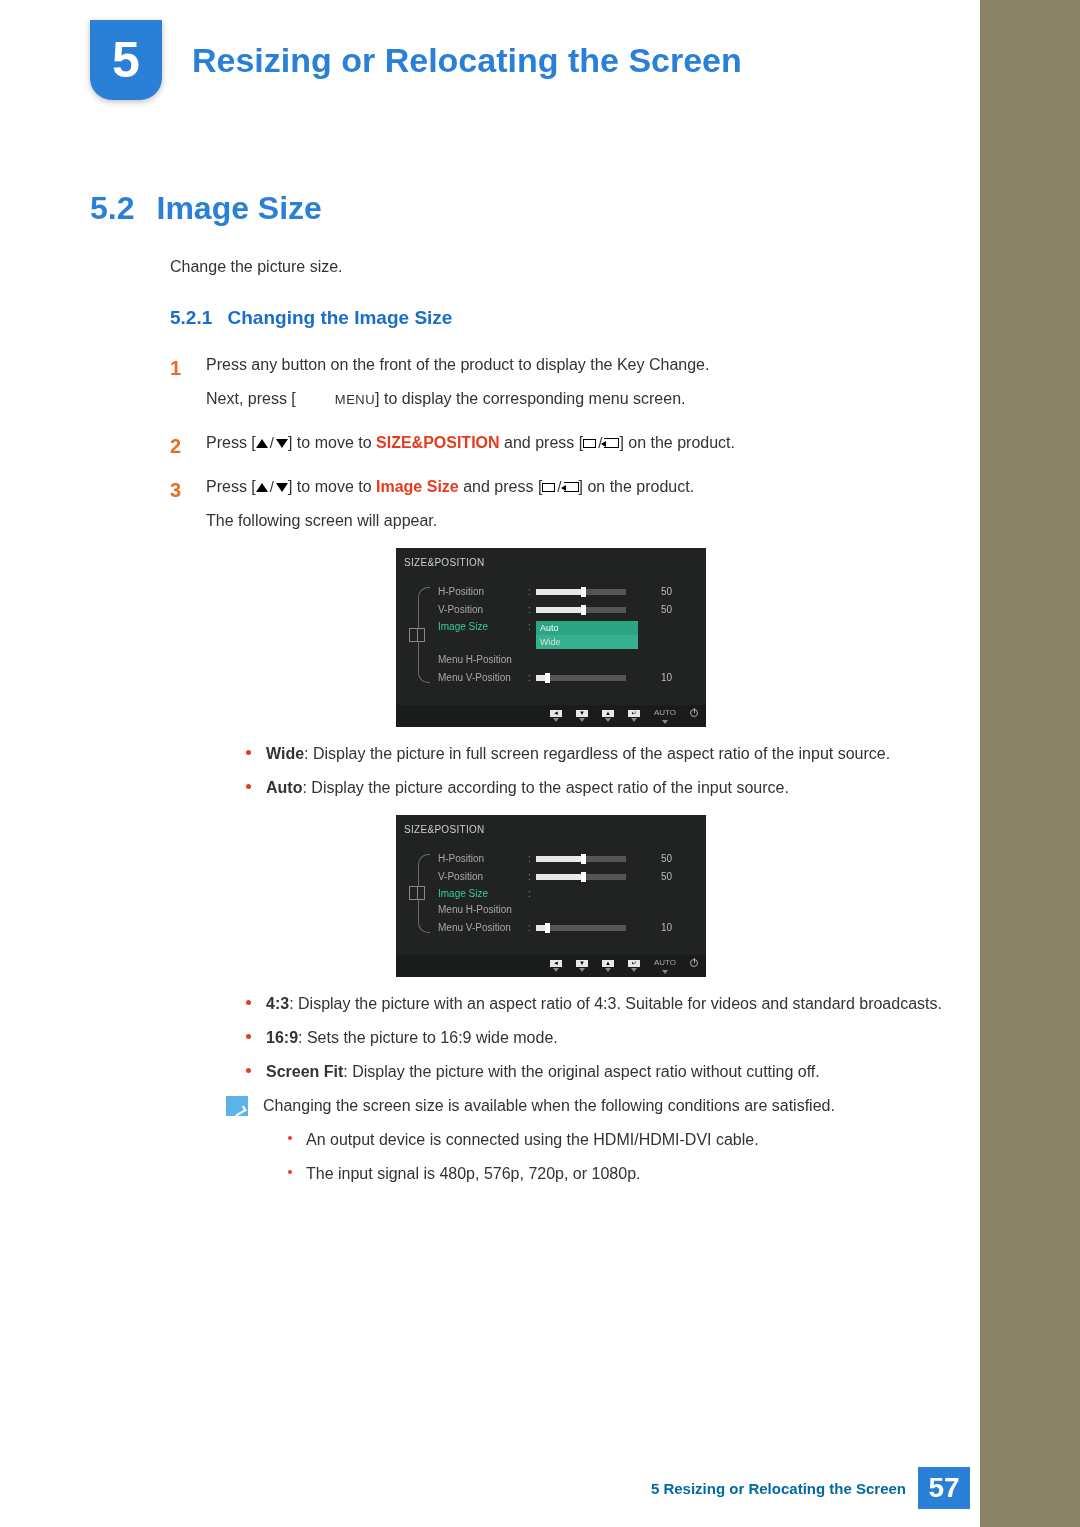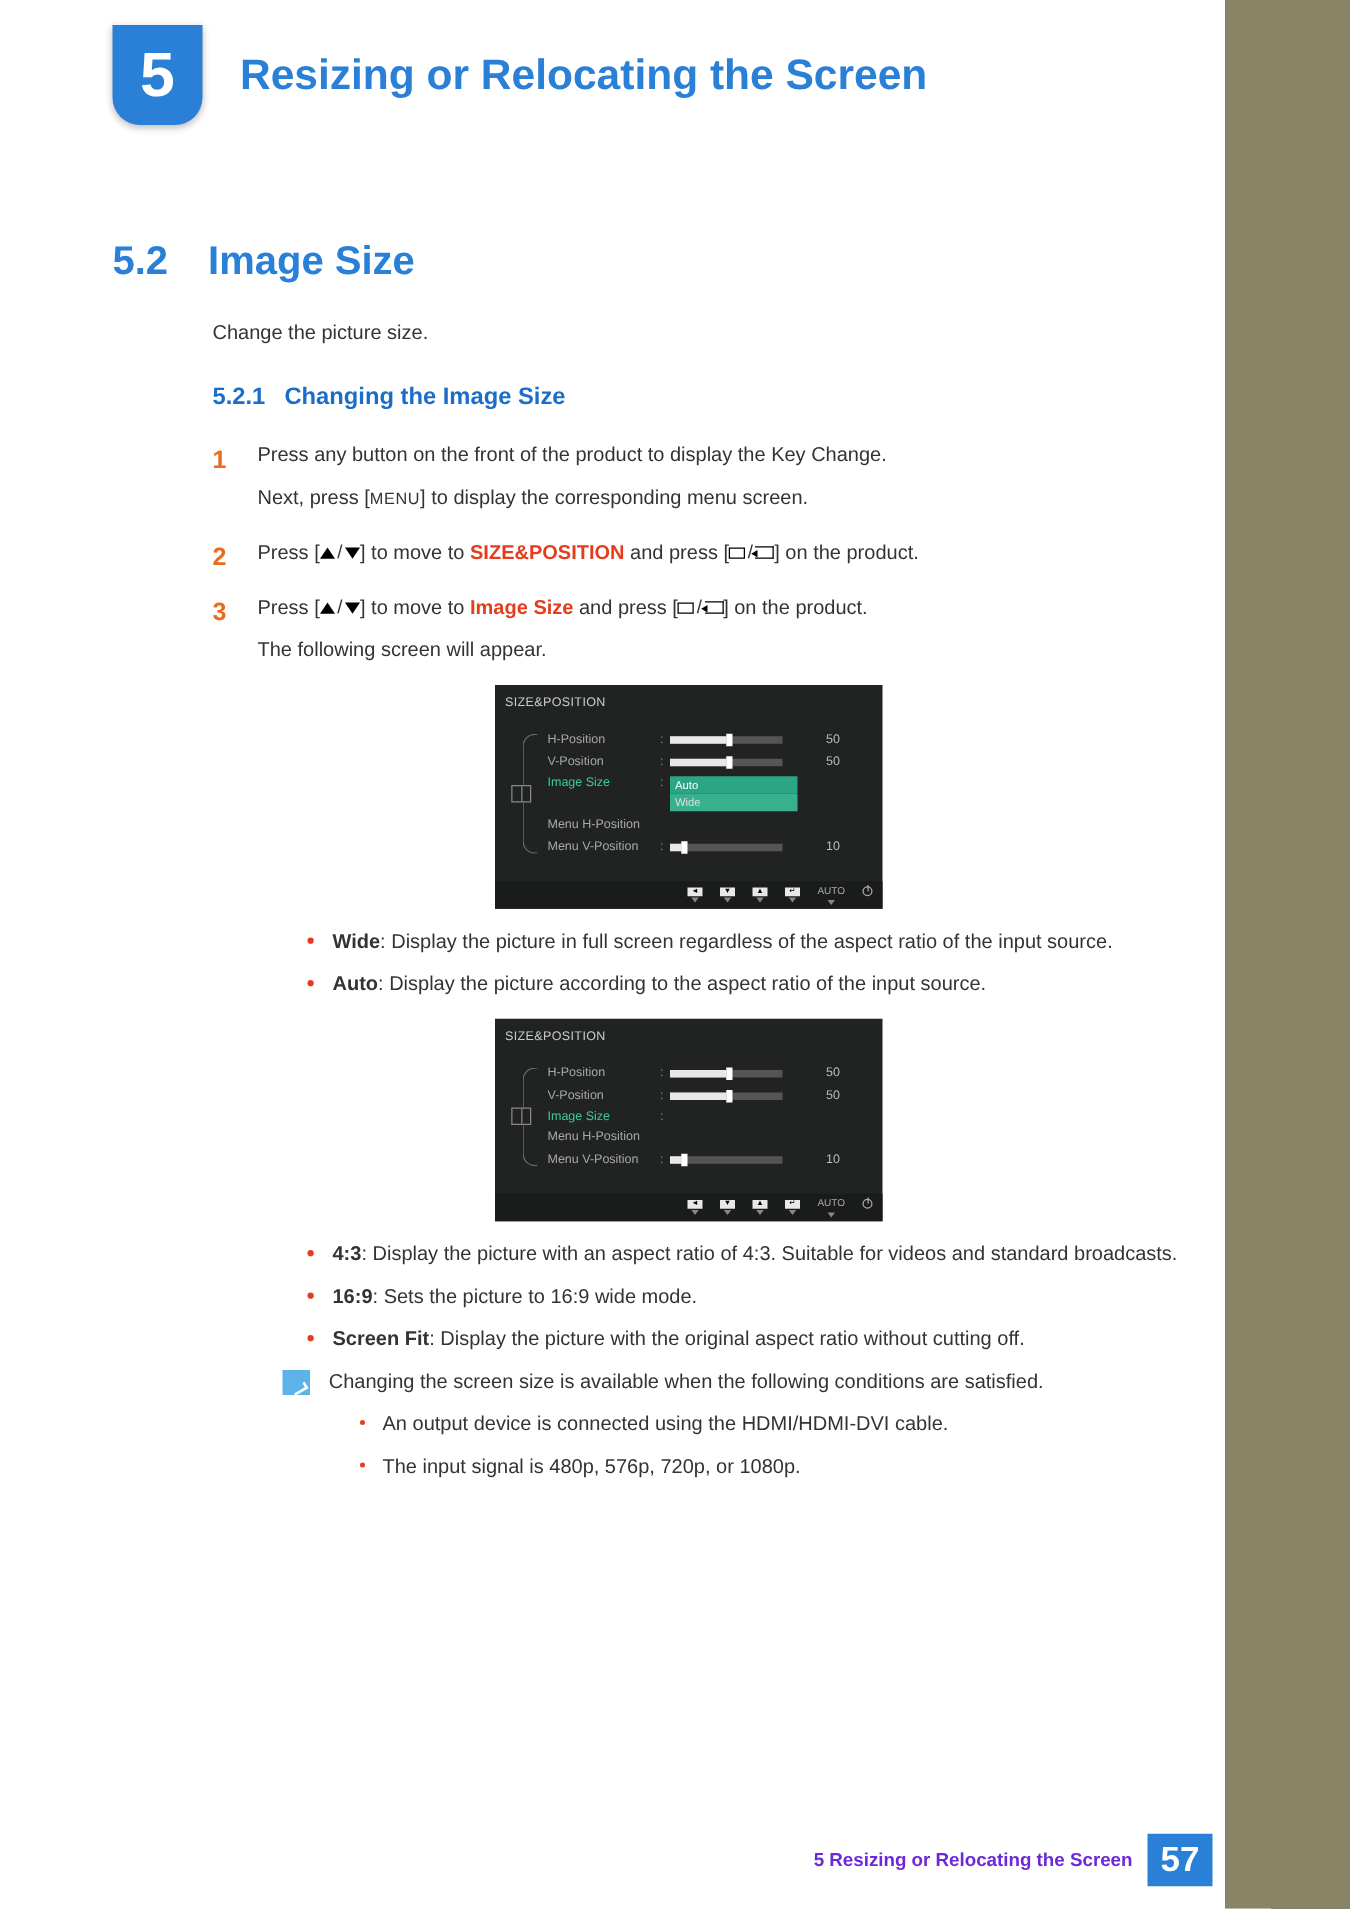--- a/index.html
+++ b/index.html
@@ -38,21 +38,21 @@
   }
   .chapter-title {
     color: #2a7fd6;
     font-size: 34px;
     font-weight: bold;
   }
   .section-row {
     position: absolute;
     top: 190px; left: 90px;
     display: flex;
-    gap: 32px;
+    gap: 22px;
     align-items: baseline;
   }
   .section-num {
     color: #2a7fd6;
     font-size: 32px;
     font-weight: bold;
   }
   .section-title {
     color: #2a7fd6;
     font-size: 32px;
@@ -126,20 +126,21 @@
     left: -3px; top: 2px;
     width: 0; height: 0;
     border-top: 3px solid transparent;
     border-bottom: 3px solid transparent;
     border-right: 5px solid #000;
   }
   .menu-txt {
     font-family: Arial, sans-serif;
     font-size: 13px;
     letter-spacing: 0.5px;
+    margin-left: 39px;
   }
 
   .osd {
     width: 310px;
     margin: 15px 0 15px 190px;
     background: #212323;
     color: #a7a7a7;
     font-size: 10px;
     padding: 0 0 0 0;
   }
@@ -323,21 +324,21 @@
   .link { color: #c54a18; text-decoration: underline; font-weight: bold; }
 
   .footer {
     position: absolute;
     bottom: 18px; right: 110px;
     display: flex;
     align-items: center;
     gap: 12px;
   }
   .footer-text {
-    color: #6d28d9;
+    color: #0369a1;
     font-weight: bold;
     font-size: 15px;
   }
   .footer-page {
     width: 52px; height: 42px;
     background: #2a7fd6;
     color: #fff;
     font-size: 28px;
     font-weight: bold;
     display: flex;

